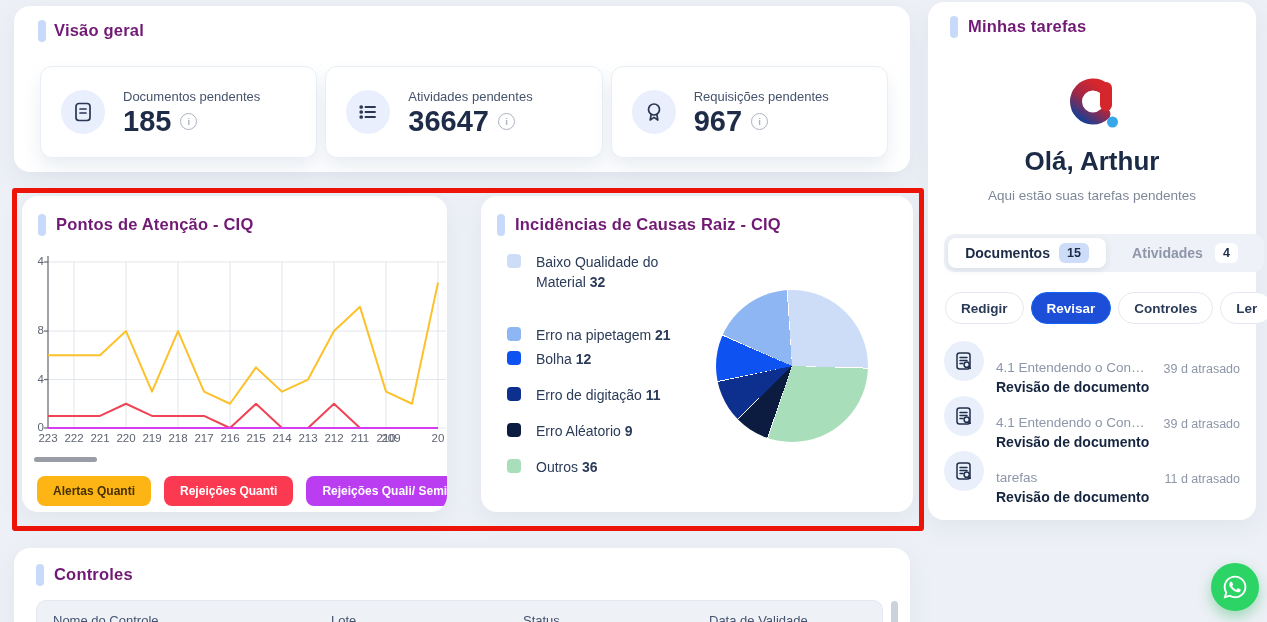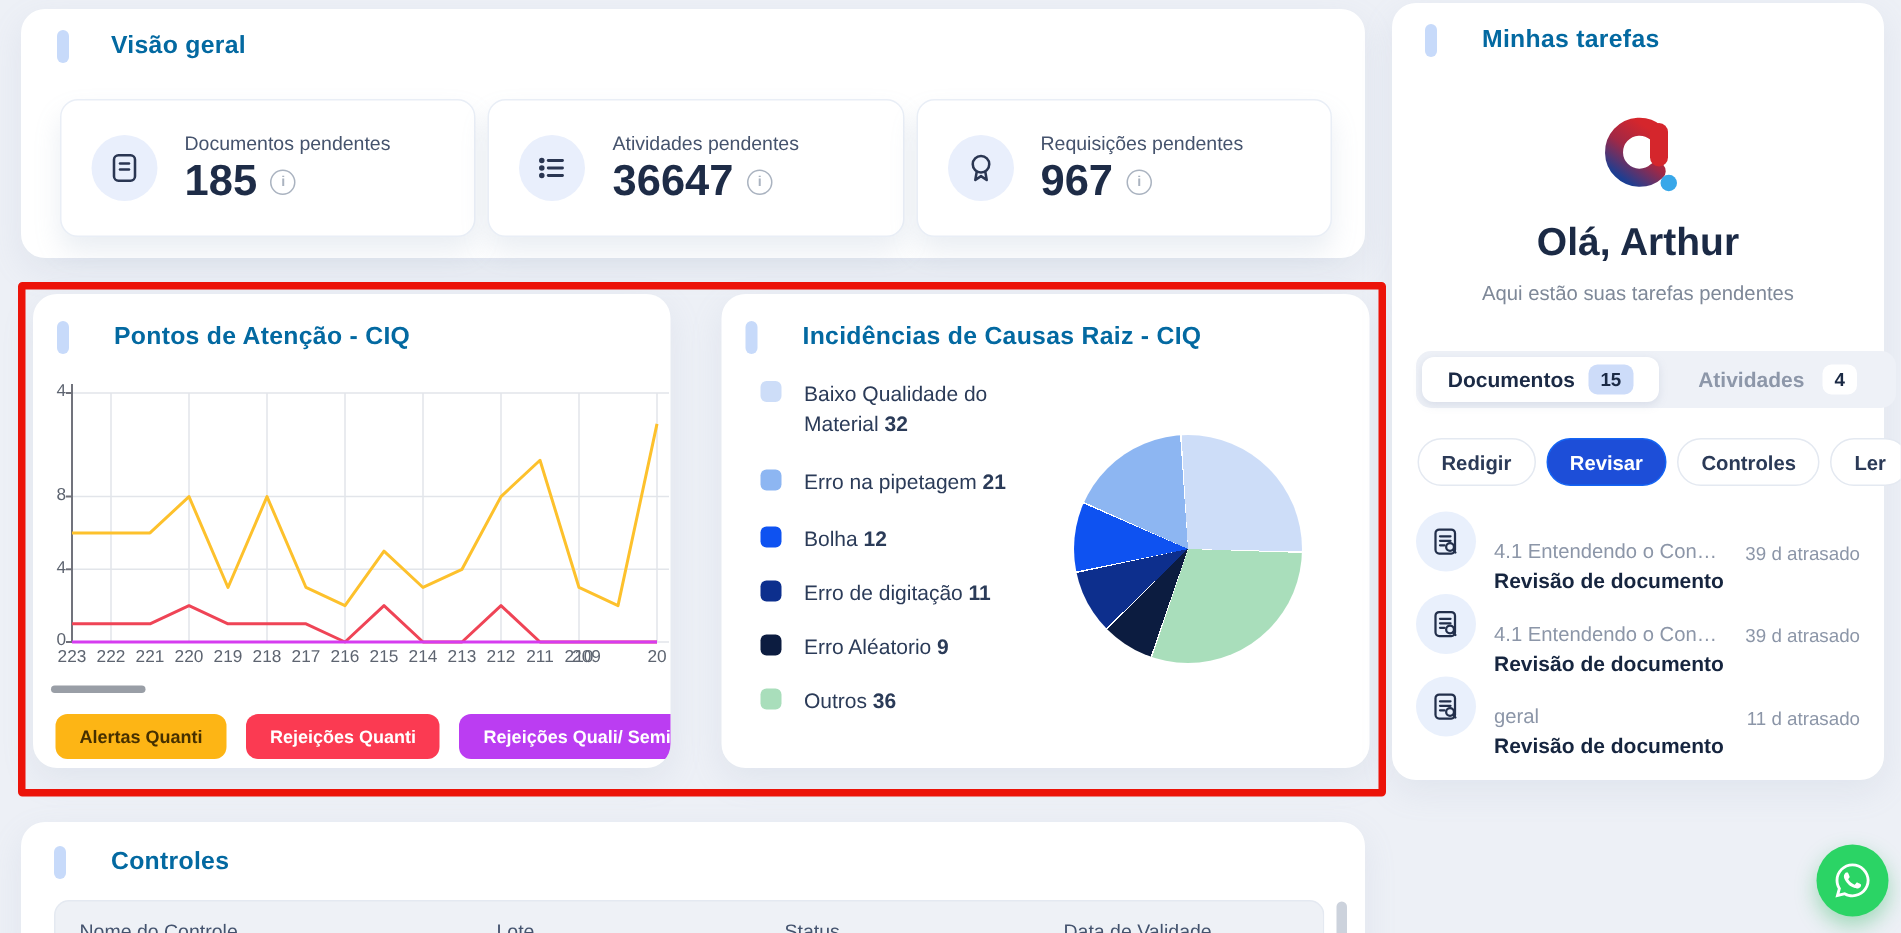--- a/index.html
+++ b/index.html
@@ -2,21 +2,21 @@
 <html><head>
 <meta charset="utf-8">
 <style>
   html,body{margin:0;padding:0;}
   body{width:1267px;height:622px;overflow:hidden;background:#edf0f6;
        font-family:"Liberation Sans",sans-serif;color:#16253f;position:relative;}
   .page{position:absolute;inset:0;}
   .card{position:absolute;background:#fff;border-radius:16px;
         box-shadow:0 8px 22px rgba(150,165,190,.14);}
   .accent{position:absolute;width:8px;height:22px;border-radius:5px;background:#c7dafa;}
-  .ctitle{position:absolute;font-size:16.5px;font-weight:700;color:#0369a1;letter-spacing:.2px;margin-left:20px;}
+  .ctitle{position:absolute;font-size:16.5px;font-weight:700;color:#701a75;letter-spacing:.2px;}
   
   .statrow{position:absolute;left:26px;right:22px;top:60px;height:92px;display:flex;gap:8px;}
   .stat{flex:1;background:#fff;border:1px solid #e9eef6;border-radius:12px;
         box-shadow:0 10px 18px rgba(141,161,189,.18);display:flex;align-items:center;padding:0 0 0 20px;}
   .stat .ic{width:44px;height:44px;border-radius:50%;background:#e9effc;display:flex;
             align-items:center;justify-content:center;flex:0 0 44px;}
   .stat .tx{margin-left:18px;}
   .stat .lbl{font-size:13px;color:#45536d;margin-bottom:18px;}
   .stat .val{font-size:29px;font-weight:600;color:#1e2c47;display:flex;align-items:center;}
   .info{width:15px;height:15px;border-radius:50%;border:1.5px solid #aab3c0;color:#aab3c0;
@@ -195,21 +195,21 @@
   </div>
 
   <div class="card" style="left:481px;top:196px;width:432px;height:316px;">
     <span class="accent" style="left:16px;top:18px;"></span>
     <span class="ctitle" style="left:34px;top:19px;">Incidências de Causas Raiz - CIQ</span>
 
     <div class="legitem" style="top:56px;">
       <span class="sw" style="background: rgb(205, 221, 248);"></span>
       <span class="legtx"><span>Baixo Qualidade do Material</span> <b>32</b></span>
     </div>
-    <div class="legitem" style="top:115px;">
+    <div class="legitem" style="top:129px;">
       <span class="sw" style="background: rgb(141, 182, 242);"></span>
       <span class="legtx"><span>Erro na pipetagem</span> <b>21</b></span>
     </div>
     <div class="legitem" style="top:153px;">
       <span class="sw" style="background: rgb(14, 82, 241);"></span>
       <span class="legtx"><span>Bolha</span> <b>12</b></span>
     </div>
     <div class="legitem" style="top:189px;">
       <span class="sw" style="background: rgb(13, 47, 141);"></span>
       <span class="legtx"><span>Erro de digitação</span> <b>11</b></span>
@@ -315,21 +315,21 @@
         <svg width="20" height="20" viewBox="0 0 20 20" fill="none" stroke="#222f4b" stroke-width="1.5" stroke-linecap="round">
           <rect x="3" y="2" width="13" height="16" rx="2.5"></rect>
             <line x1="6" y1="6.5" x2="13" y2="6.5"></line>
             <line x1="6" y1="9.5" x2="13" y2="9.5"></line>
             <line x1="6" y1="12.5" x2="9" y2="12.5"></line>
           <circle cx="12.7" cy="13.7" r="2.6" fill="#e9f0fc"></circle>
             <line x1="14.6" y1="15.6" x2="16.3" y2="17.3"></line>
         </svg>
       </span>
       <span class="tt">Revisão de documento</span>
-      <span class="ts">geral</span>
+      <span class="ts">tarefas</span>
       <span class="to">11 d atrasado</span>
     </div>
   </div>
 
   <div class="fab">
     <span style="display:flex;">
       <svg width="26" height="26" viewBox="0 0 448 512" fill="#ffffff">
         <path d="M380.9 97.1C339 55.1 283.2 32 223.9 32c-122.4 0-222 99.6-222 222 0 39.1 10.2 77.3 29.6 111L0 480l117.7-30.9c32.4 17.7 68.9 27 106.1 27h.1c122.3 0 224.1-99.6 224.1-222 0-59.3-25.2-115-67.1-157zm-157 341.6c-33.2 0-65.7-8.9-94-25.7l-6.7-4-69.8 18.3L72 359.2l-4.4-7c-18.5-29.4-28.2-63.3-28.2-98.2 0-101.7 82.8-184.5 184.6-184.5 49.3 0 95.6 19.2 130.4 54.1 34.8 34.9 56.2 81.2 56.1 130.5 0 101.8-84.9 184.6-186.6 184.6zm101.2-138.2c-5.5-2.8-32.8-16.2-37.9-18-5.1-1.9-8.8-2.8-12.5 2.8-3.7 5.6-14.3 18-17.6 21.8-3.2 3.7-6.5 4.2-12 1.4-32.6-16.3-54-29.1-75.5-66-5.7-9.8 5.7-9.1 16.3-30.3 1.8-3.7.9-6.9-.5-9.7-1.4-2.8-12.5-30.1-17.1-41.2-4.5-10.8-9.1-9.3-12.5-9.5-3.2-.2-6.9-.2-10.6-.2-3.7 0-9.7 1.4-14.8 6.9-5.1 5.6-19.4 19-19.4 46.3 0 27.3 19.9 53.7 22.6 57.4 2.8 3.7 39.1 59.7 94.8 83.8 35.2 15.2 49 16.5 66.6 13.9 10.7-1.6 32.8-13.4 37.4-26.4 4.6-13 4.6-24.1 3.2-26.4-1.3-2.5-5-3.9-10.5-6.6z"></path>
       </svg>
     </span>

